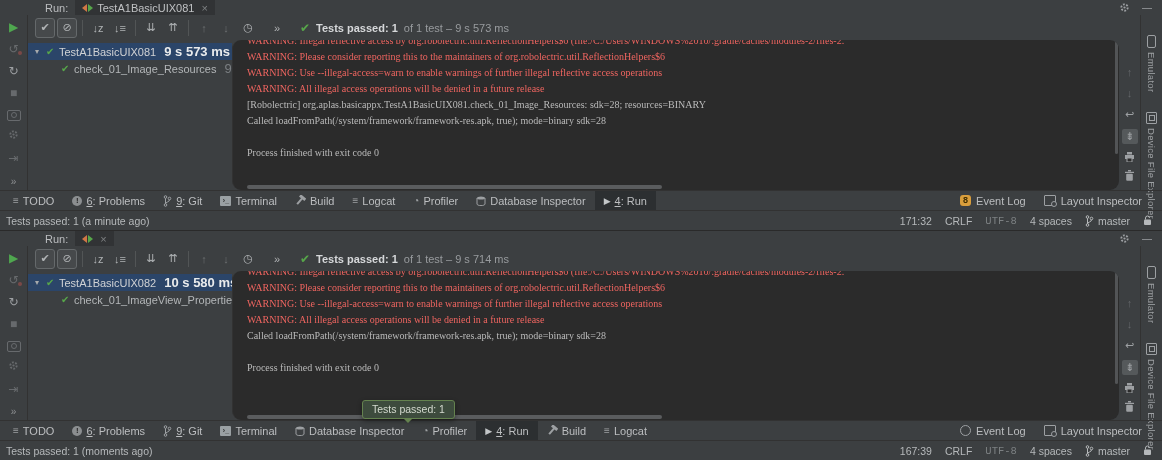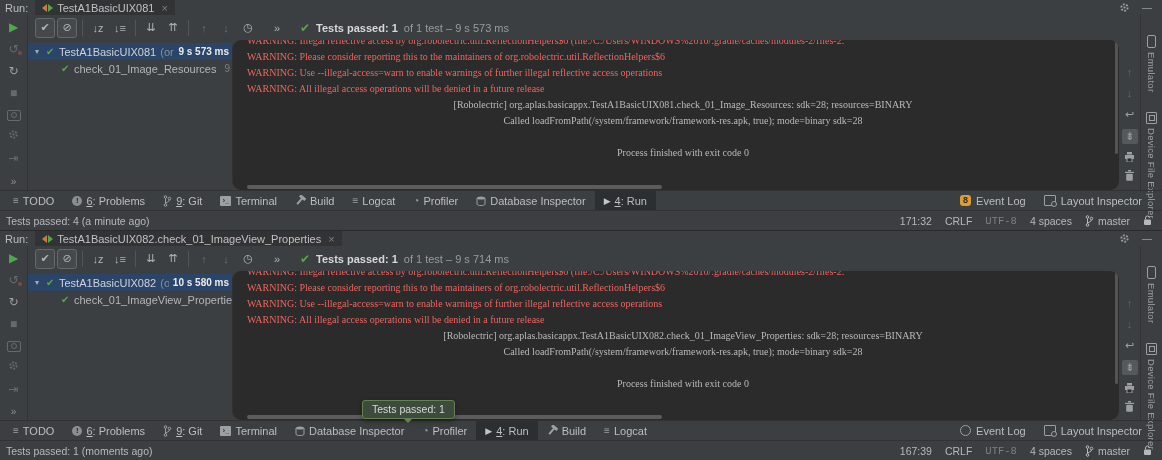--- a/index.html
+++ b/index.html
@@ -4,21 +4,21 @@
 <style>
   html,body{margin:0;padding:0;background:#232525;}
   #app{width:1162px;height:460px;overflow:hidden;background:#3c3f41;position:relative;
        font-family:"Liberation Sans","DejaVu Sans",sans-serif;color:#bbbdbf;
        -webkit-font-smoothing:antialiased;}
   .panel{height:230px;display:flex;flex-direction:column;overflow:hidden;position:relative;background:#3c3f41;}
   .panel.second{height:229px;border-top:1px solid #2a2a2a;}
 
   
   .phead{height:15px;flex:none;display:flex;align-items:center;font-size:11px;background:#3c3f41;}
-  .runlab{padding:0 7px 0 5px;color:#bcbec0;}
+  .runlab{padding:0 7px 0 5px;color:#bcbec0;margin-left:40px;}
   .tab{display:flex;align-items:center;gap:4px;background:#313335;height:15px;padding:0 7px;cursor:default;}
   .tabtitle{color:#c0c2c4;white-space:nowrap;}
   .tabclose{color:#7e8183;font-size:11px;margin-left:3px;}
   .cfgicon{display:inline-flex;align-items:center;}
   .cfgicon i{display:inline-block;width:0;height:0;border:4px solid transparent;}
   .cfgicon .t1{border-right:5px solid #d07746;border-left:none;margin-right:1px;}
   .cfgicon .t2{border-left:5px solid #57a64a;border-right:none;}
   .phead-right{margin-left:auto;display:flex;align-items:center;gap:12px;padding-right:10px;}
   .minim{color:#9da0a3;font-size:10px;line-height:10px;}
 
@@ -47,32 +47,32 @@
   .tstat .rest{color:#989b9e;}
 
   .pmain{flex:1;display:flex;min-height:0;}
   .tree{width:204px;flex:none;font-size:11px;padding-top:3px;overflow:hidden;}
   .trow{height:17px;display:flex;align-items:center;white-space:nowrap;overflow:hidden;padding:0 3px 0 7px;}
   .trow.sel{background:#2b4569;}
   .tchev{color:#a7aaac;font-size:8px;width:11px;flex:none;}
   .tcheck{color:#57a64a;font-size:10px;width:13px;flex:none;}
   .tname{color:#d0d2d4;margin-right:4px;flex:none;}
   .tpkg{color:#8a8e91;flex:1 1 auto;min-width:0;overflow:hidden;}
-  .tdur{margin-left:4px;flex:none;font-size:10px;color:#9b9ea1;}
+  .tdur{margin-left:4px;flex:none;font-size:13px;color:#9b9ea1;}
   .sel .tdur{color:#e9ebec;font-weight:bold;}
   .trow.child{padding-left:33px;}
   .child .tname{color:#b3b6b8;}
   .child .tdur{color:#7b7f82;}
 
   .console{flex:1;min-width:0;background:#2b2b2b;border-left:1px solid #323232;position:relative;overflow:hidden;
            font-family:Liberation Serif, serif;font-size:10px;line-height:16px;border-radius:9px;}
   .conlines{margin:-7px 0 0 0;padding-left:14px;}
   .cl{height:16px;white-space:pre;overflow:hidden;}
   .cl.err{color:#ef6560;}
-  .cl.out{color:#bababa;text-align:center;}
+  .cl.out{color:#bababa;}
   .hscroll{position:absolute;left:14px;bottom:1px;width:415px;height:4px;background:#5a5c5e;border-radius:2px;}
   .vscroll{position:absolute;right:1px;top:0;width:3px;height:76%;background:#525456;border-radius:2px;}
 
   .conbar{width:21px;flex:none;background:#3c3f41;display:flex;flex-direction:column;align-items:center;
           padding-top:26px;gap:8px;}
   .cbicon{font-size:11px;line-height:13px;height:13px;color:#9da0a3;}
   .cbicon.dim{opacity:.4;}
   .scrollend{background:#55595b;border-radius:2px;width:16px;height:15px;display:flex;align-items:center;justify-content:center;}
 
   .rstrip{width:21px;flex:none;border-left:1px solid #323232;display:flex;flex-direction:column;align-items:center;
@@ -314,21 +314,21 @@
             <span>Event Log</span>
           </span>
         <span class="bbr">
             <span class="liicon"></span>
             <span>Layout Inspector</span>
           </span>
       </span>
     </div>
 
     <div class="sbar">
-      <span>Tests passed: 4 (a minute ago)</span>
+      <span>Tests passed: 1 (a minute ago)</span>
       <span class="sbright">
         <span class="sbitem">171:32</span>
         <span class="sbitem">CRLF</span>
         <span class="sbitem dimtxt">UTF-8</span>
         <span class="sbitem">4 spaces</span>
         <span class="sbitem">
             <span>
               <svg width="9" height="12" viewBox="0 0 9 12">
                 <g fill="none" stroke="#b6b9bb">
                   <circle cx="2.5" cy="2" r="1.3"></circle>
@@ -351,21 +351,20 @@
   </div>
 
   <div class="panel second">
     <div class="phead">
       <span class="runlab">Run:</span>
       <div class="tab">
         <span class="cfgicon">
             <i class="t1"></i>
             <i class="t2"></i>
           </span>
-        <span class="tabtitle">TestA1BasicUIX082.check_01_ImageView_Properties</span>
         <span class="tabclose">×</span>
       </div>
       <span class="phead-right">
         <span>
           <svg width="11" height="11" viewBox="0 0 12 12">
               <circle cx="6" cy="6" r="3.5" fill="none" stroke="#9da0a3" stroke-width="2" stroke-dasharray="2 1.6"></circle>
               <circle cx="6" cy="6" r="1.2" fill="#9da0a3"></circle>
             </svg>
         </span>
         <span class="minim">—</span>
@@ -427,21 +426,20 @@
 
             </div>
           </div>
 
           <div class="console">
             <div class="conlines">
               <div class="cl err">WARNING: Illegal reflective access by org.robolectric.util.ReflectionHelpers$6 (file:/C:/Users/WINDOWS%2010/.gradle/caches/modules-2/files-2.</div>
               <div class="cl err">WARNING: Please consider reporting this to the maintainers of org.robolectric.util.ReflectionHelpers$6</div>
               <div class="cl err">WARNING: Use --illegal-access=warn to enable warnings of further illegal reflective access operations</div>
               <div class="cl err">WARNING: All illegal access operations will be denied in a future release</div>
-              <div class="cl out">[Robolectric] org.aplas.basicappx.TestA1BasicUIX082.check_01_ImageView_Properties: sdk=28; resources=BINARY</div>
               <div class="cl out">Called loadFromPath(/system/framework/framework-res.apk, true); mode=binary sdk=28</div>
               <div class="cl out"></div>
               <div class="cl out">Process finished with exit code 0</div>
             </div>
             <div class="hscroll"></div>
             <div class="vscroll"></div>
           </div>
 
           <div class="conbar">
             <span class="cbicon dim">↑</span>

